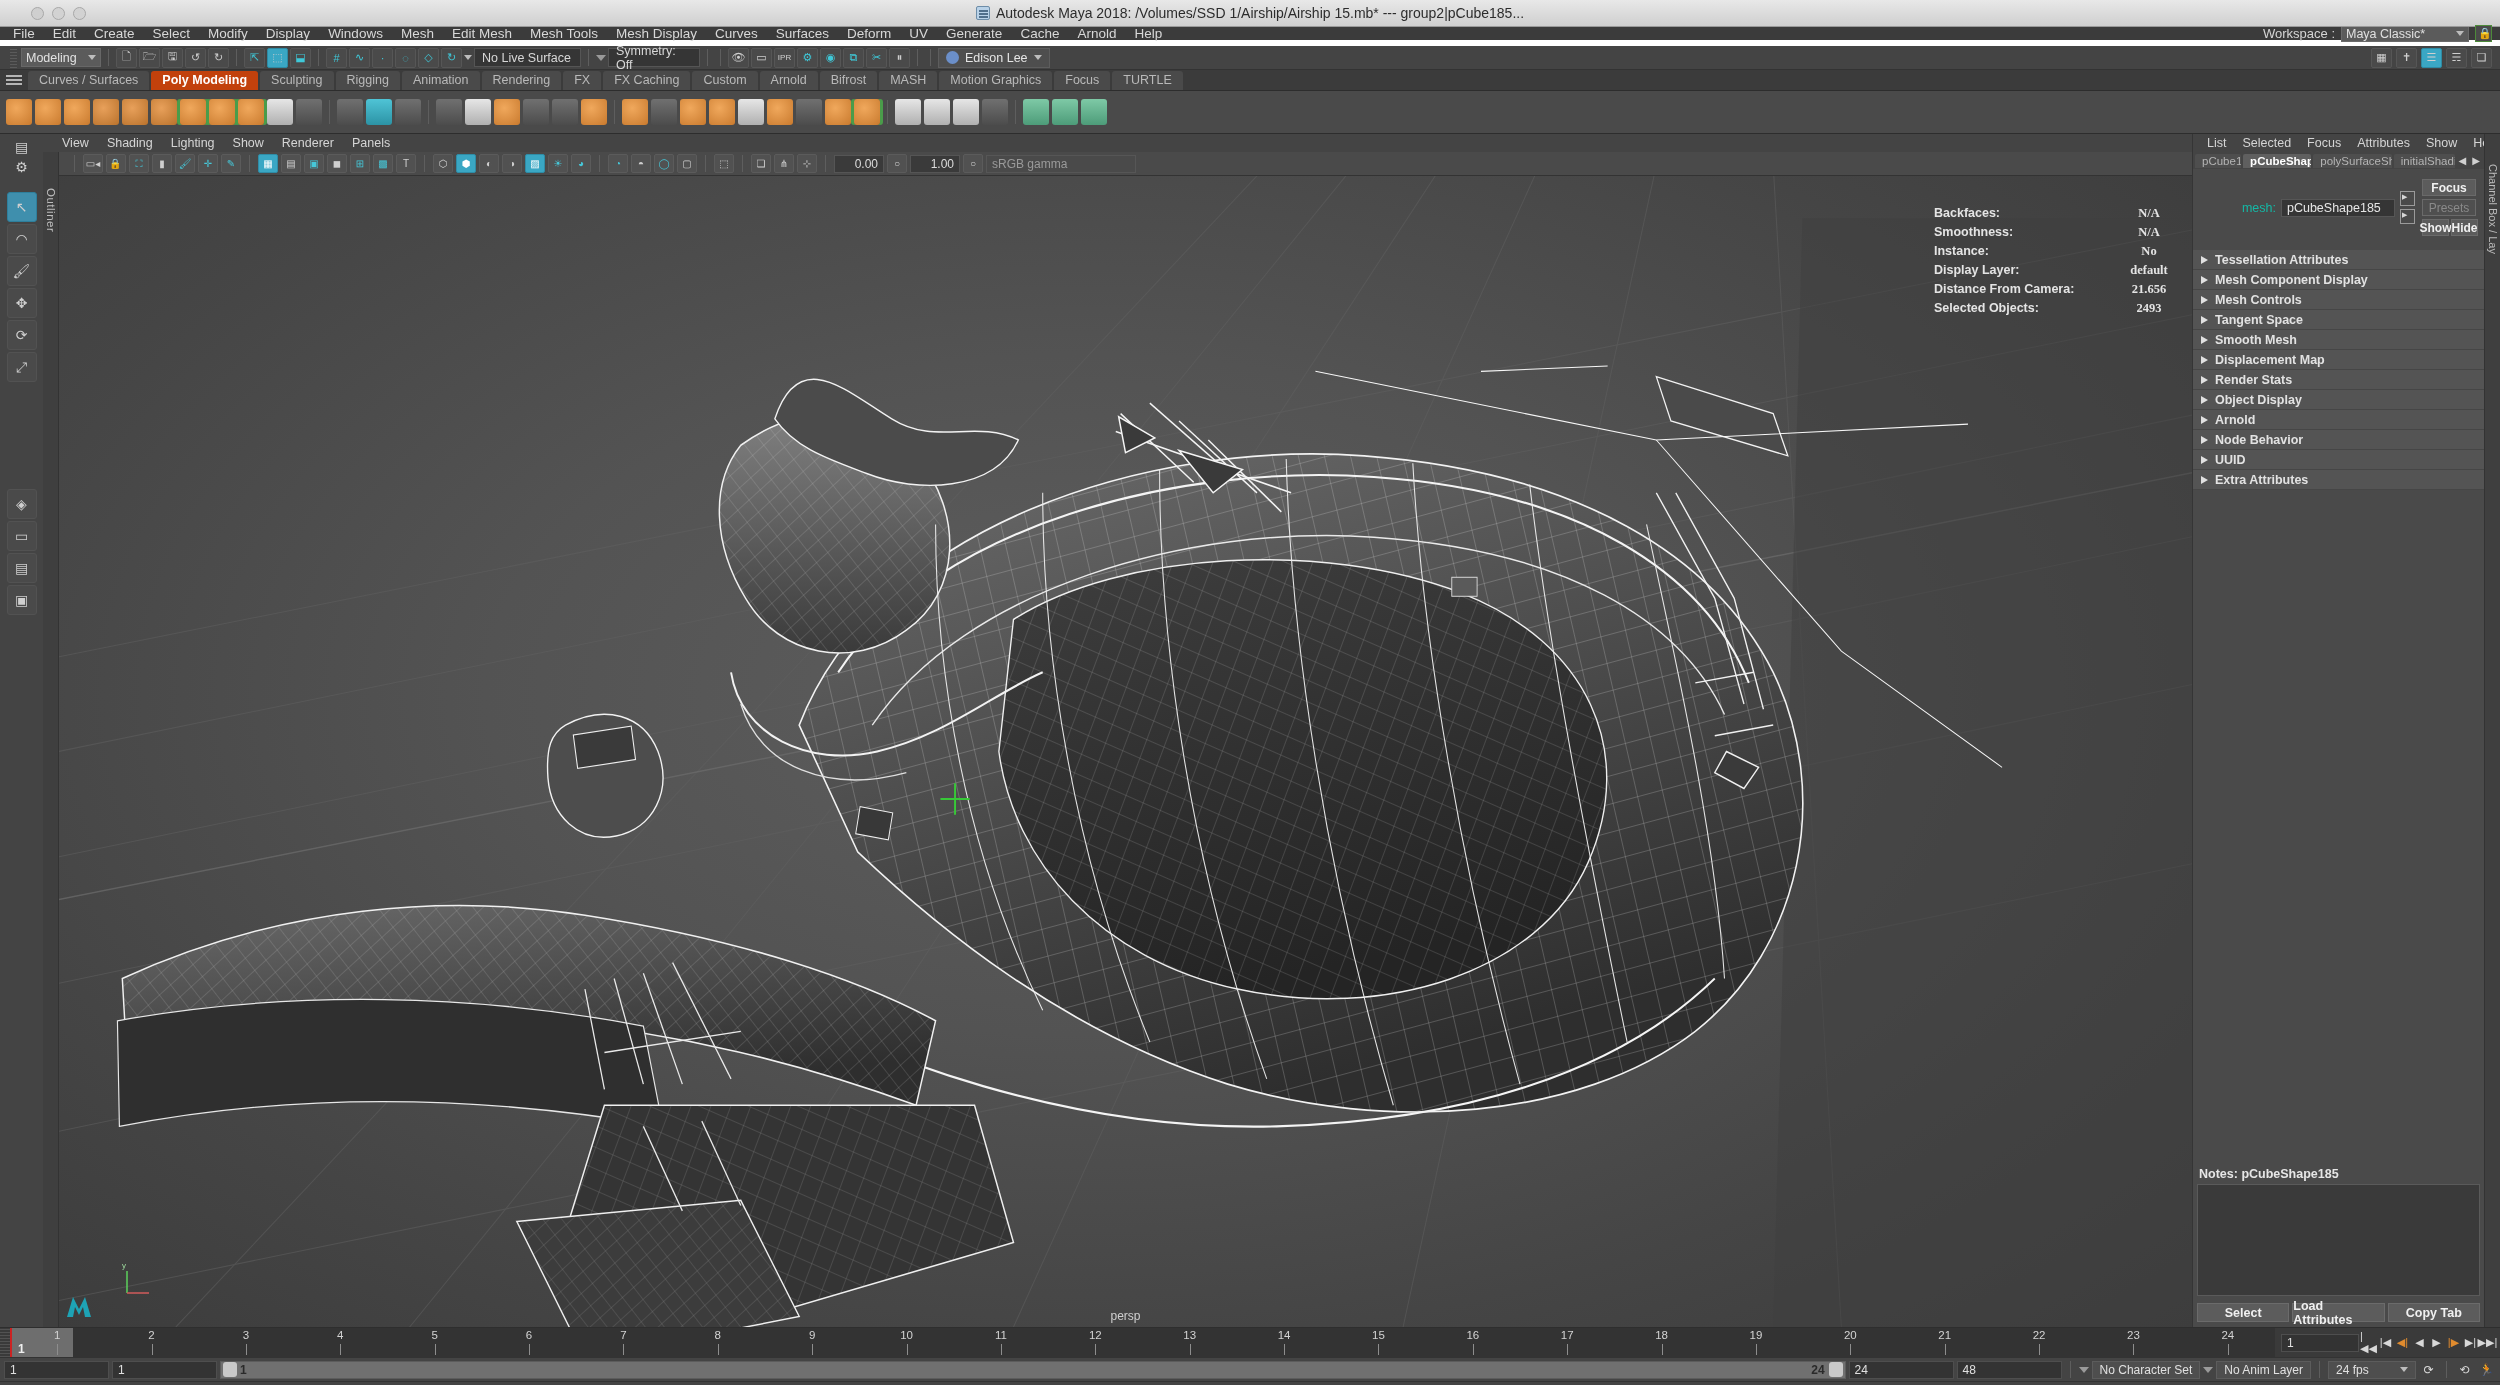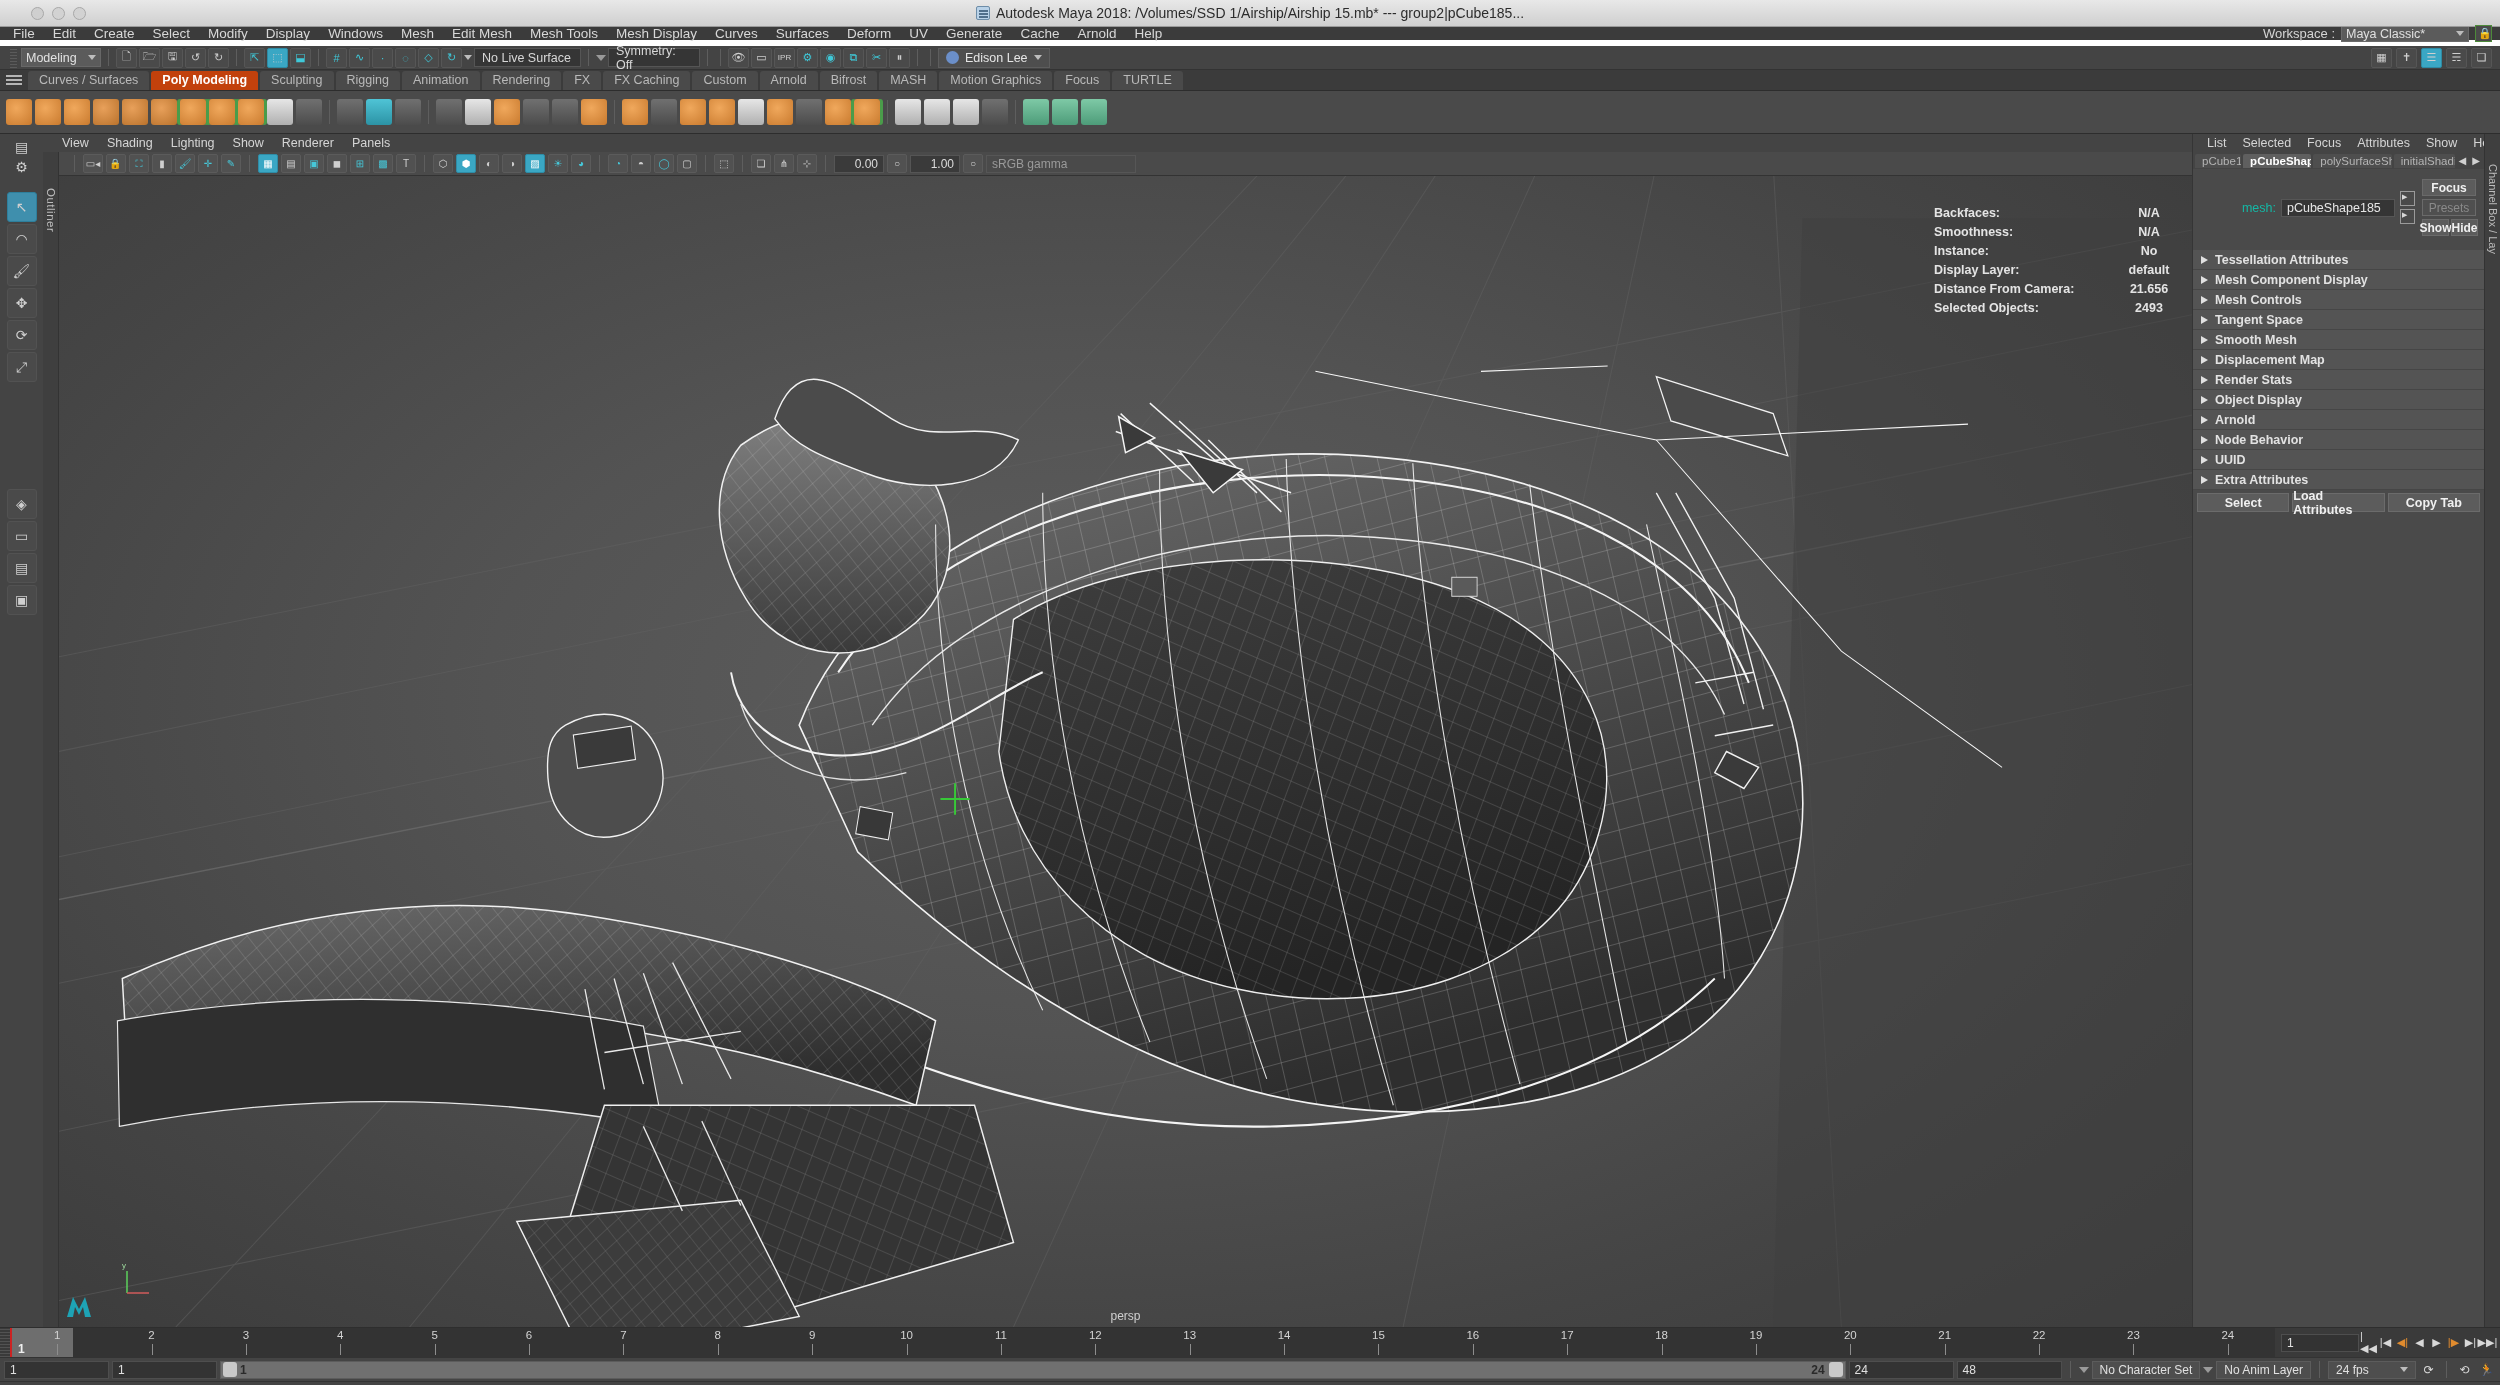--- a/index.html
+++ b/index.html
@@ -101,21 +101,21 @@
                     align-items:flex-start; justify-content:center; padding-top:36px; }
   #outliner-strip span { writing-mode:vertical-rl; font-size:11.5px; color:#bcbcbc; letter-spacing:.5px; }
 
   
   #viewport { flex:1; position:relative; overflow:hidden;
               background:radial-gradient(ellipse at 48% 45%, #5e5e5e 0%, #535353 38%, #454545 72%, #3b3b3b 100%); }
   #vp-svg { position:absolute; inset:0; width:100%; height:100%; }
   #hud { position:absolute; right:8px; top:28px; width:250px; font-size:12.5px; font-weight:bold; color:#e4e4e4; }
   .hud-row { display:flex; justify-content:space-between; line-height:19px;text-align:center; }
   .hud-row .k { white-space:nowrap; }
-  .hud-row .v { width:70px; }
+  .hud-row .v { width:70px;font-family:Liberation Serif, serif; }
   #persp-label { position:absolute; bottom:4px; left:50%; transform:translateX(-50%); font-size:12px; color:#cfcfcf; }
   #axis-gizmo { position:absolute; left:60px; bottom:28px; width:40px; height:40px; }
 
   
   #rightpanel { width:292px; background:#444; display:flex; flex-direction:column; border-left:1px solid #353535; }
   #ae-menubar { height:18px; display:flex; align-items:center; padding-left:6px; }
   #ae-menubar .ami { font-size:12.5px; color:#d5d5d5; padding:0 8px; }
   #ae-tabs { height:17px; display:flex; align-items:center; gap:2px; padding:0 2px; }
   .ae-tab { font-size:11.5px; color:#b4b4b4; background:#4e4e4e; padding:1px 7px; border-top-left-radius:2px;
             border-top-right-radius:2px; white-space:nowrap; overflow:hidden; }
@@ -714,20 +714,27 @@
           </div>
           <div class="ae-sec">
             <span class="tri"></span>
             <span>UUID</span>
           </div>
           <div class="ae-sec">
             <span class="tri"></span>
             <span>Extra Attributes</span>
           </div>
         </div>
+      <div id="notes-wrap">
+        <div id="notes-lbl">
+          <span>Notes:</span>
+          <span>pCubeShape185</span>
+        </div>
+        <div id="notes-box"></div>
+      </div>
       <div id="ae-footer">
         <div class="fbtn">Select</div>
         <div class="fbtn">Load Attributes</div>
         <div class="fbtn">Copy Tab</div>
       </div>
     </div>
   </div>
   <div id="cb-strip">
       <span>Channel Box / Lay</span>
     </div>

